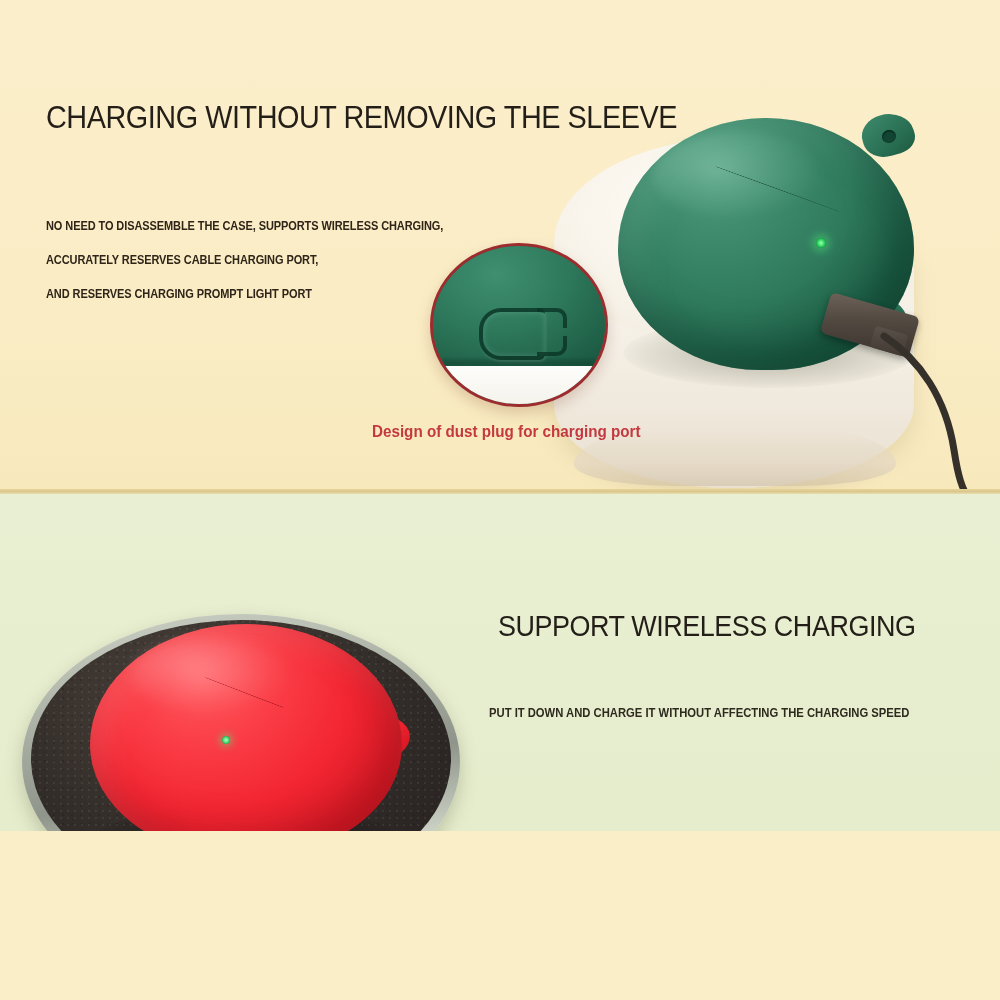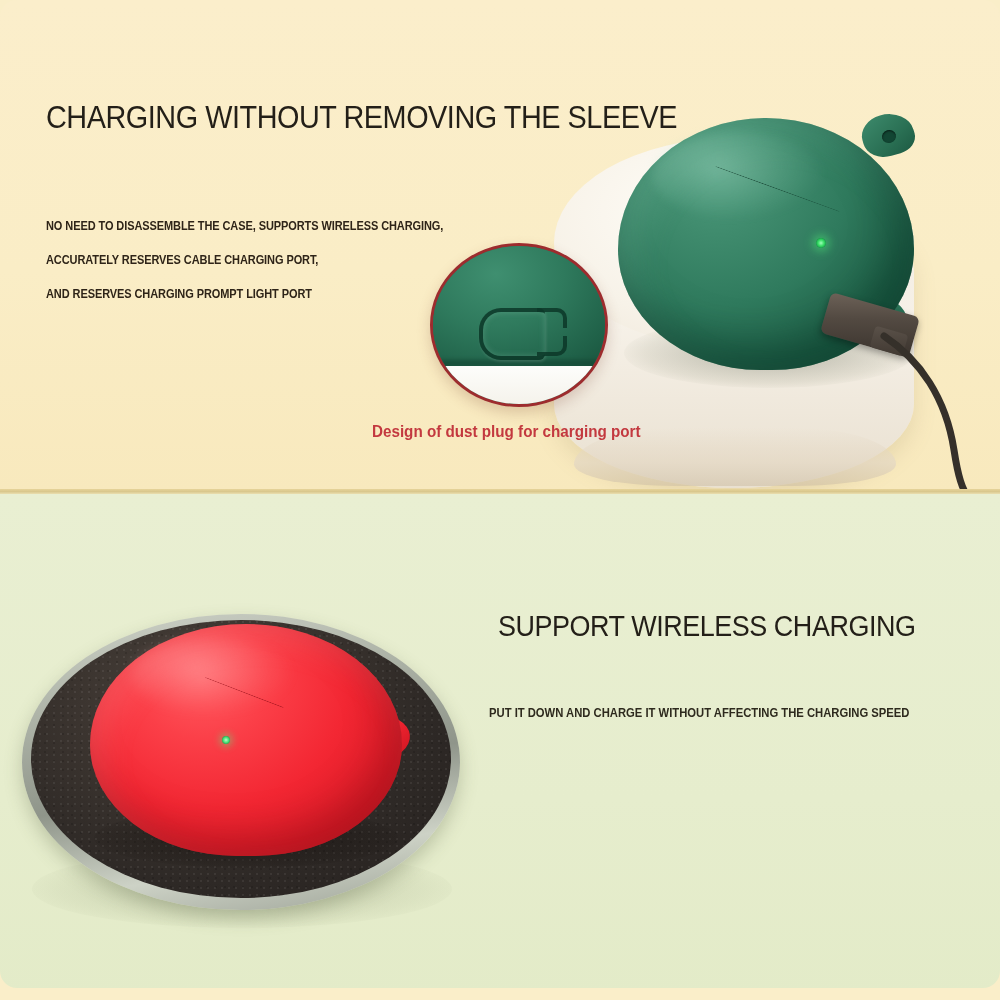--- a/index.html
+++ b/index.html
@@ -1,21 +1,21 @@
 <!DOCTYPE html>
 <html><head>
 <meta charset="utf-8">
 <style>
   html,body{margin:0;padding:0;}
   body{
     width:1000px;height:1000px;overflow:hidden;
     font-family:"Liberation Sans", sans-serif;
     background:#faeec9;
   }
-  .page{position:relative;width:1000px;height:988px;overflow:hidden;border-radius:17px;}
+  .page{position:relative;width:1000px;height:831px;overflow:hidden;}
 
   
   .panel-top{
     position:absolute;left:0;top:0;width:1000px;height:492px;
     background:linear-gradient(180deg,#fbeecb 0%,#faedc6 55%,#f8e9bd 100%);
   }
   .panel-divider{
     position:absolute;left:0;top:489px;width:1000px;height:5px;
     background:linear-gradient(180deg,#e7d49a 0%,#d9c78d 50%,#eadfb0 100%);
   }

